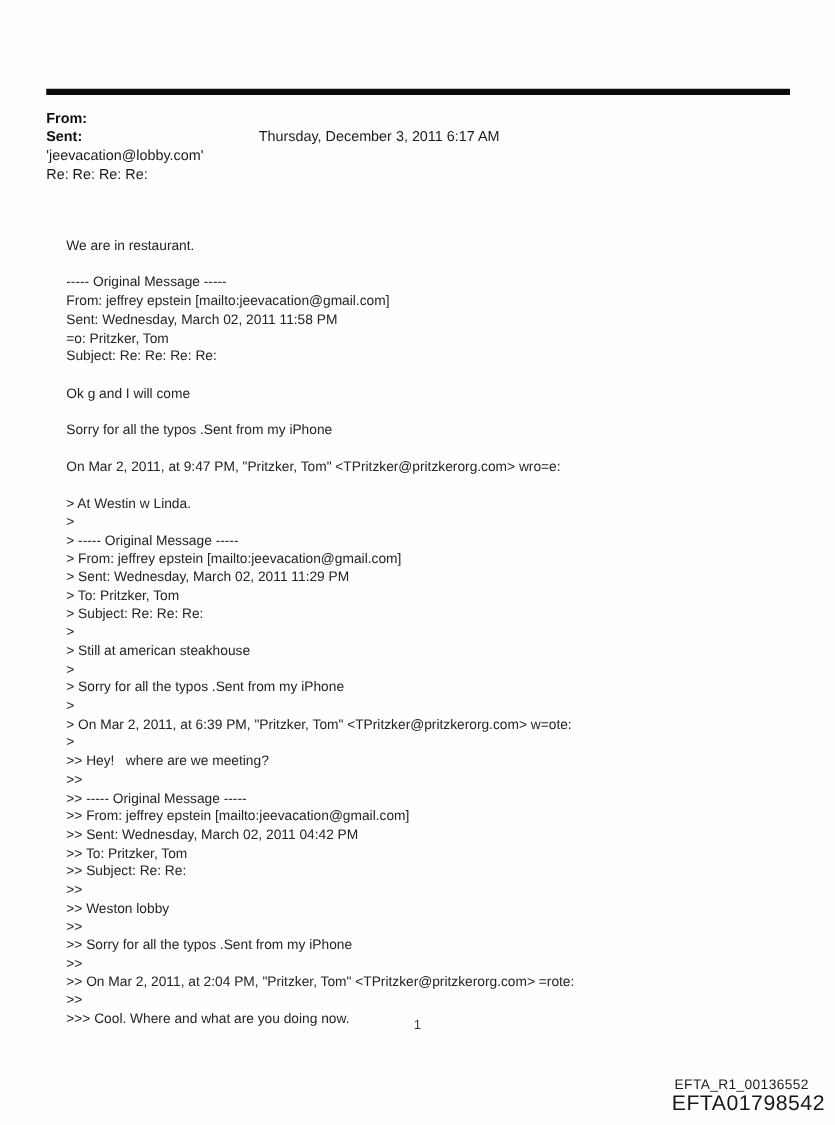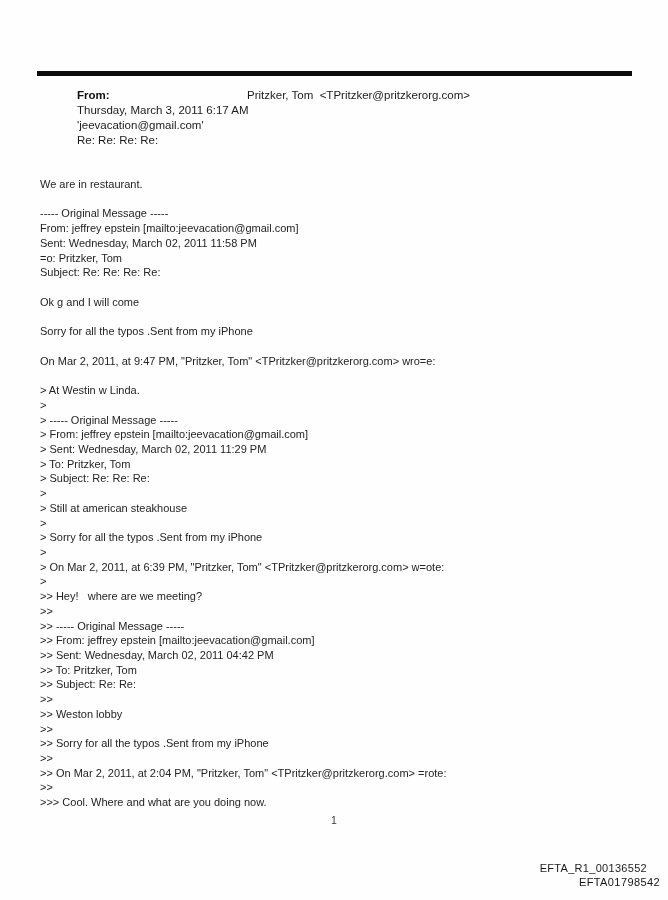--- a/index.html
+++ b/index.html
@@ -18,21 +18,20 @@
     top: 71px;
     width: 595px;
     height: 5px;
     background: #0c0c0c;
   }
   .header-block {
     position: absolute;
     left: 37px;
     top: 88px;
     width: 560px;
-    margin-left: 40px;
   }
   .header-row {
     display: flex;
     height: 15px;
     font-size: 11.5px;
     line-height: 15px;
   }
   .header-label {
     width: 170px;
     font-weight: bold;
@@ -40,21 +39,21 @@
     white-space: pre;
   }
   .header-value {
     color: #1b1b1b;
     white-space: pre;
   }
   .email-body {
     position: absolute;
     left: 37px;
     top: 174px;
-    margin: 3px;
+    margin: 16px;
     font-family: "Liberation Sans", sans-serif;
     font-size: 11px;
     line-height: 14.72px;
     color: #242424;
     white-space: pre;
   }
   .page-number {
     position: absolute;
     left: 0;
     top: 814px;
@@ -70,43 +69,43 @@
     text-align: right;
   }
   .bates-small {
     font-size: 11px;
     letter-spacing: 0.3px;
     color: #1c1c1c;
     padding-right: 13px;
     line-height: 12px;
   }
   .bates-large {
-    font-size: 11px;
+    font-size: 17px;
     letter-spacing: 0.4px;
     color: #161616;
     line-height: 17px;
   }
 </style>
 </head>
 <body>
 
 <div class="page">
 
   <div class="top-rule"></div>
 
   <div class="header-block">
     <div class="header-row">
       <span class="header-label">From:</span>
-      <span class="header-value">Pritzker, Tom  &lt;TPritzker@pritzkerorg.com&gt;</span>
     </div>
     <div class="header-row">
-      <span class="header-value">Thursday, March 3, 2011 6:17 AM</span>
+      <span class="header-label">Sent:</span>
+      <span class="header-value">Thursday, December 3, 2011 6:17 AM</span>
     </div>
     <div class="header-row">
-      <span class="header-value">'jeevacation@gmail.com'</span>
+      <span class="header-value">'jeevacation@lobby.com'</span>
     </div>
     <div class="header-row">
       <span class="header-value">Re: Re: Re: Re:</span>
     </div>
   </div>
 
   <pre class="email-body">We are in restaurant.
 
 ----- Original Message -----
 From: jeffrey epstein [mailto:jeevacation@gmail.com]

